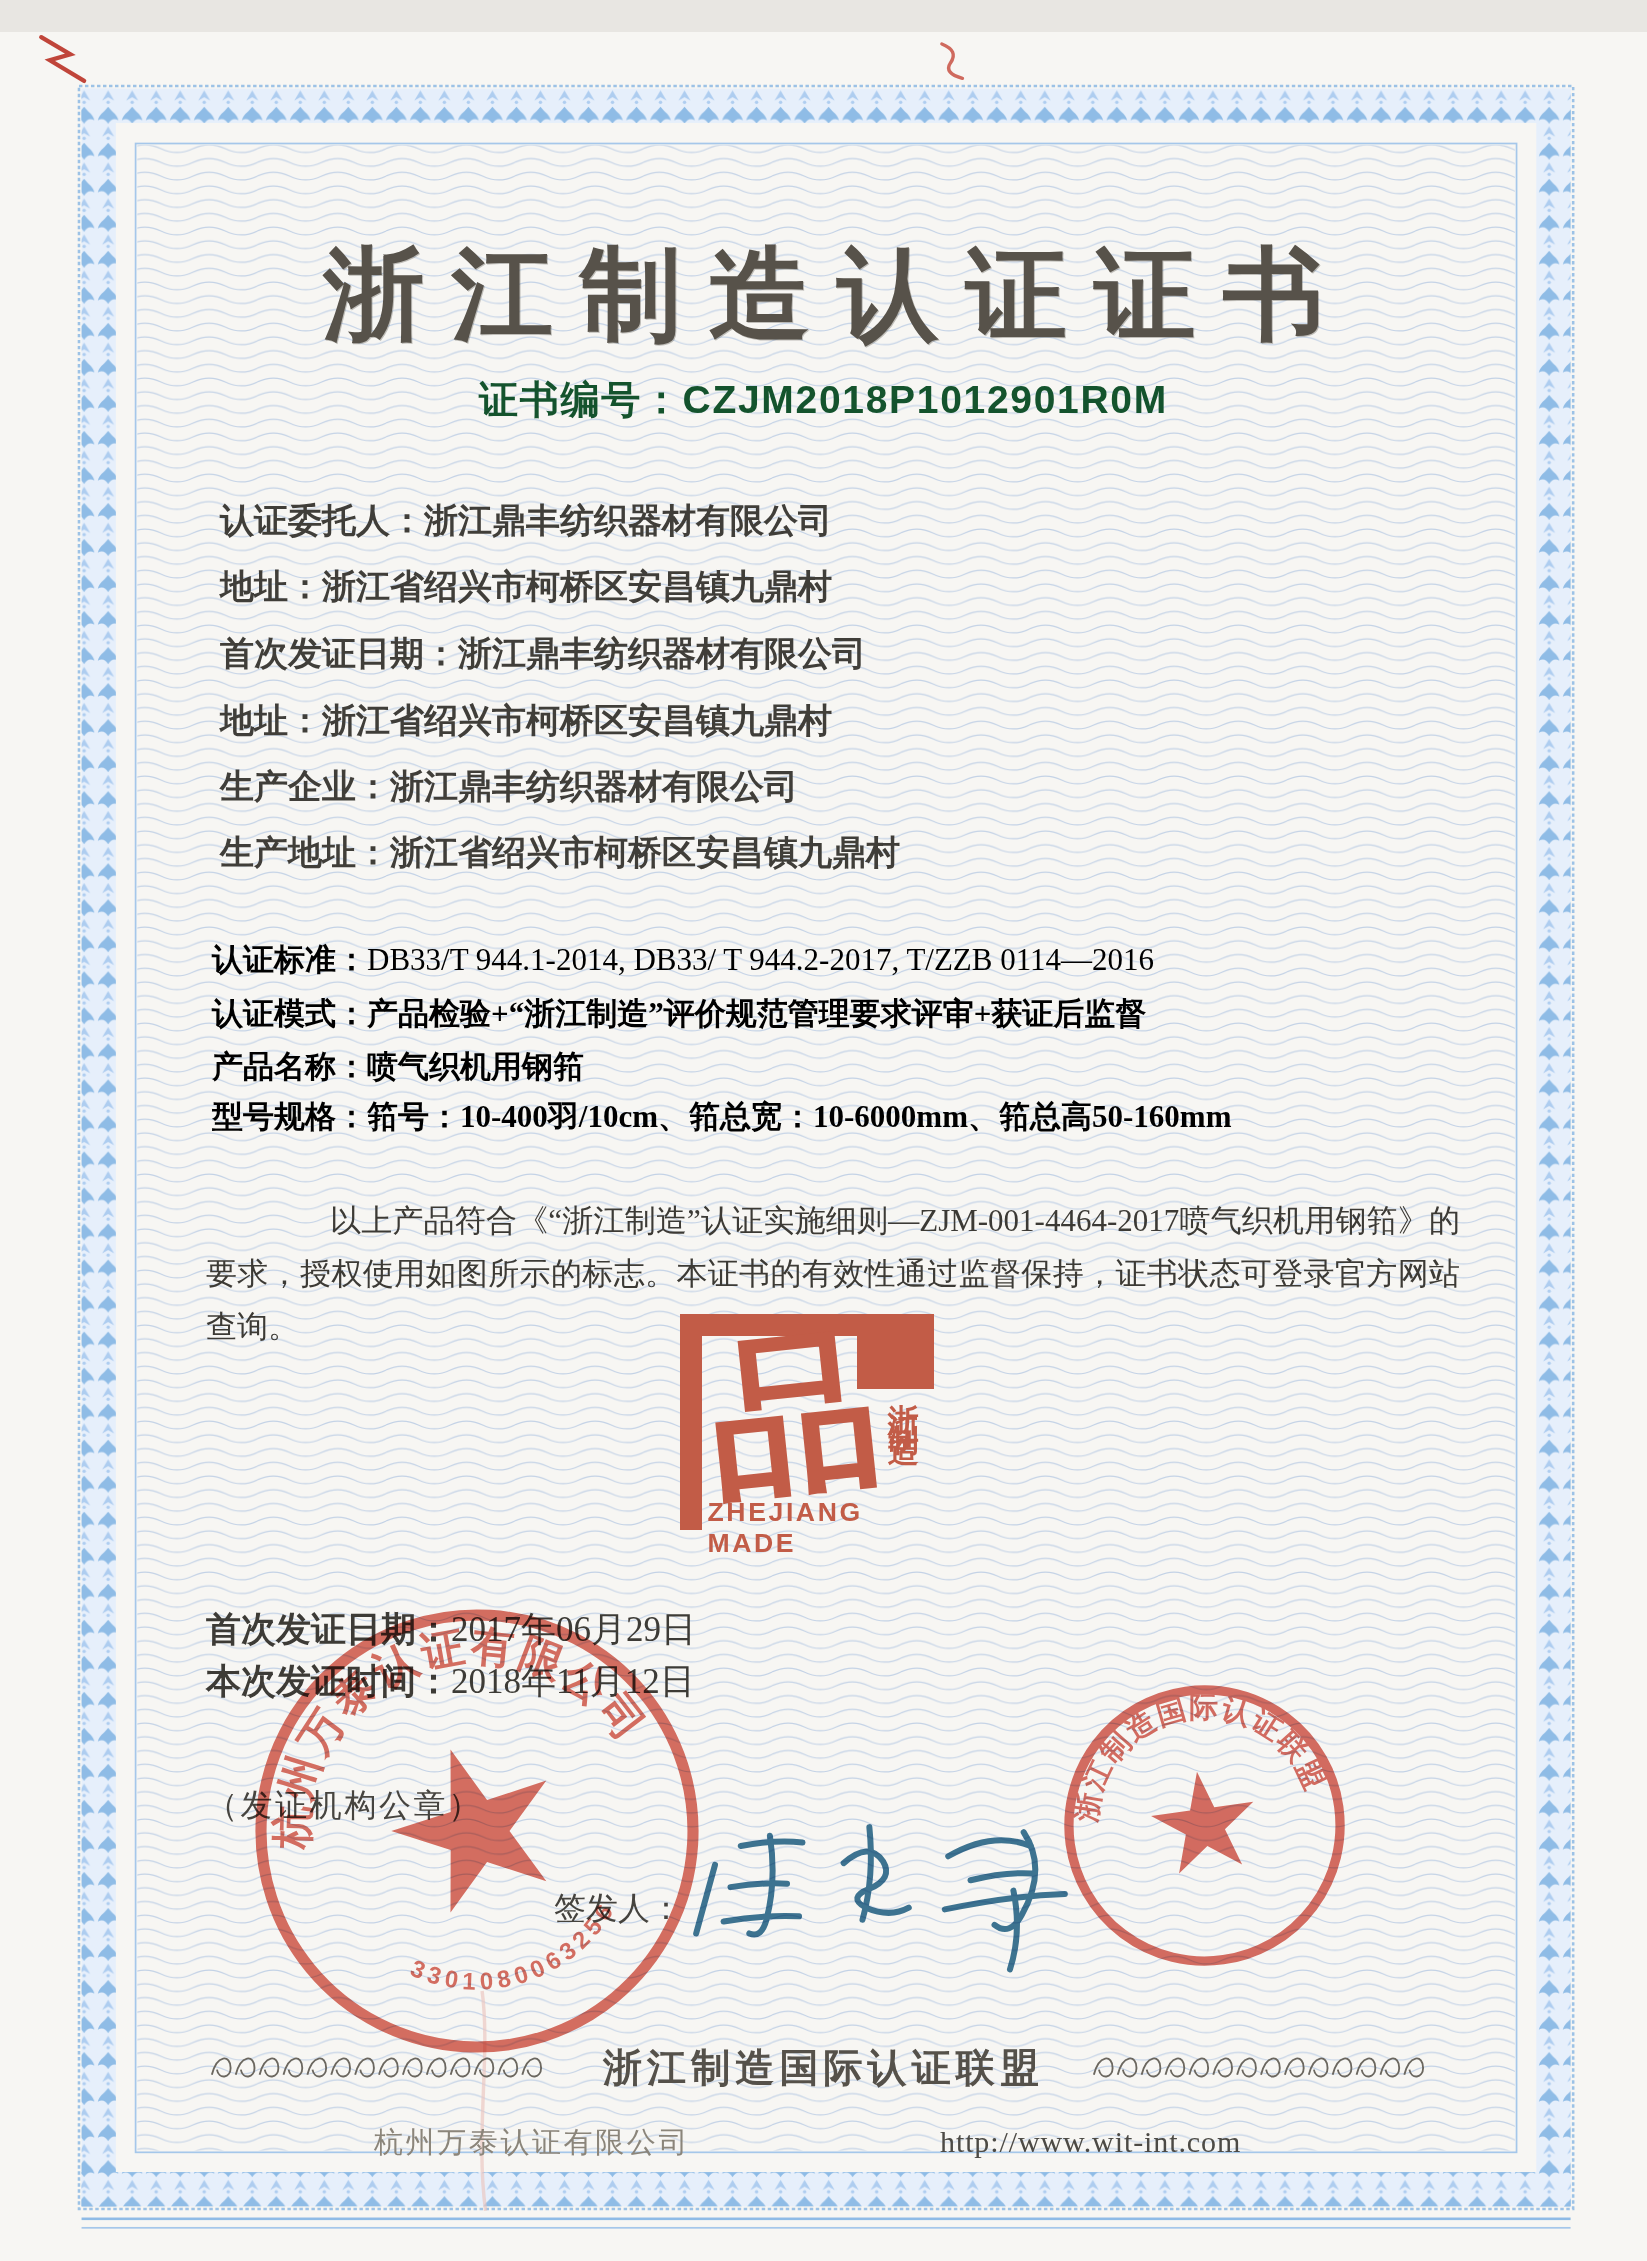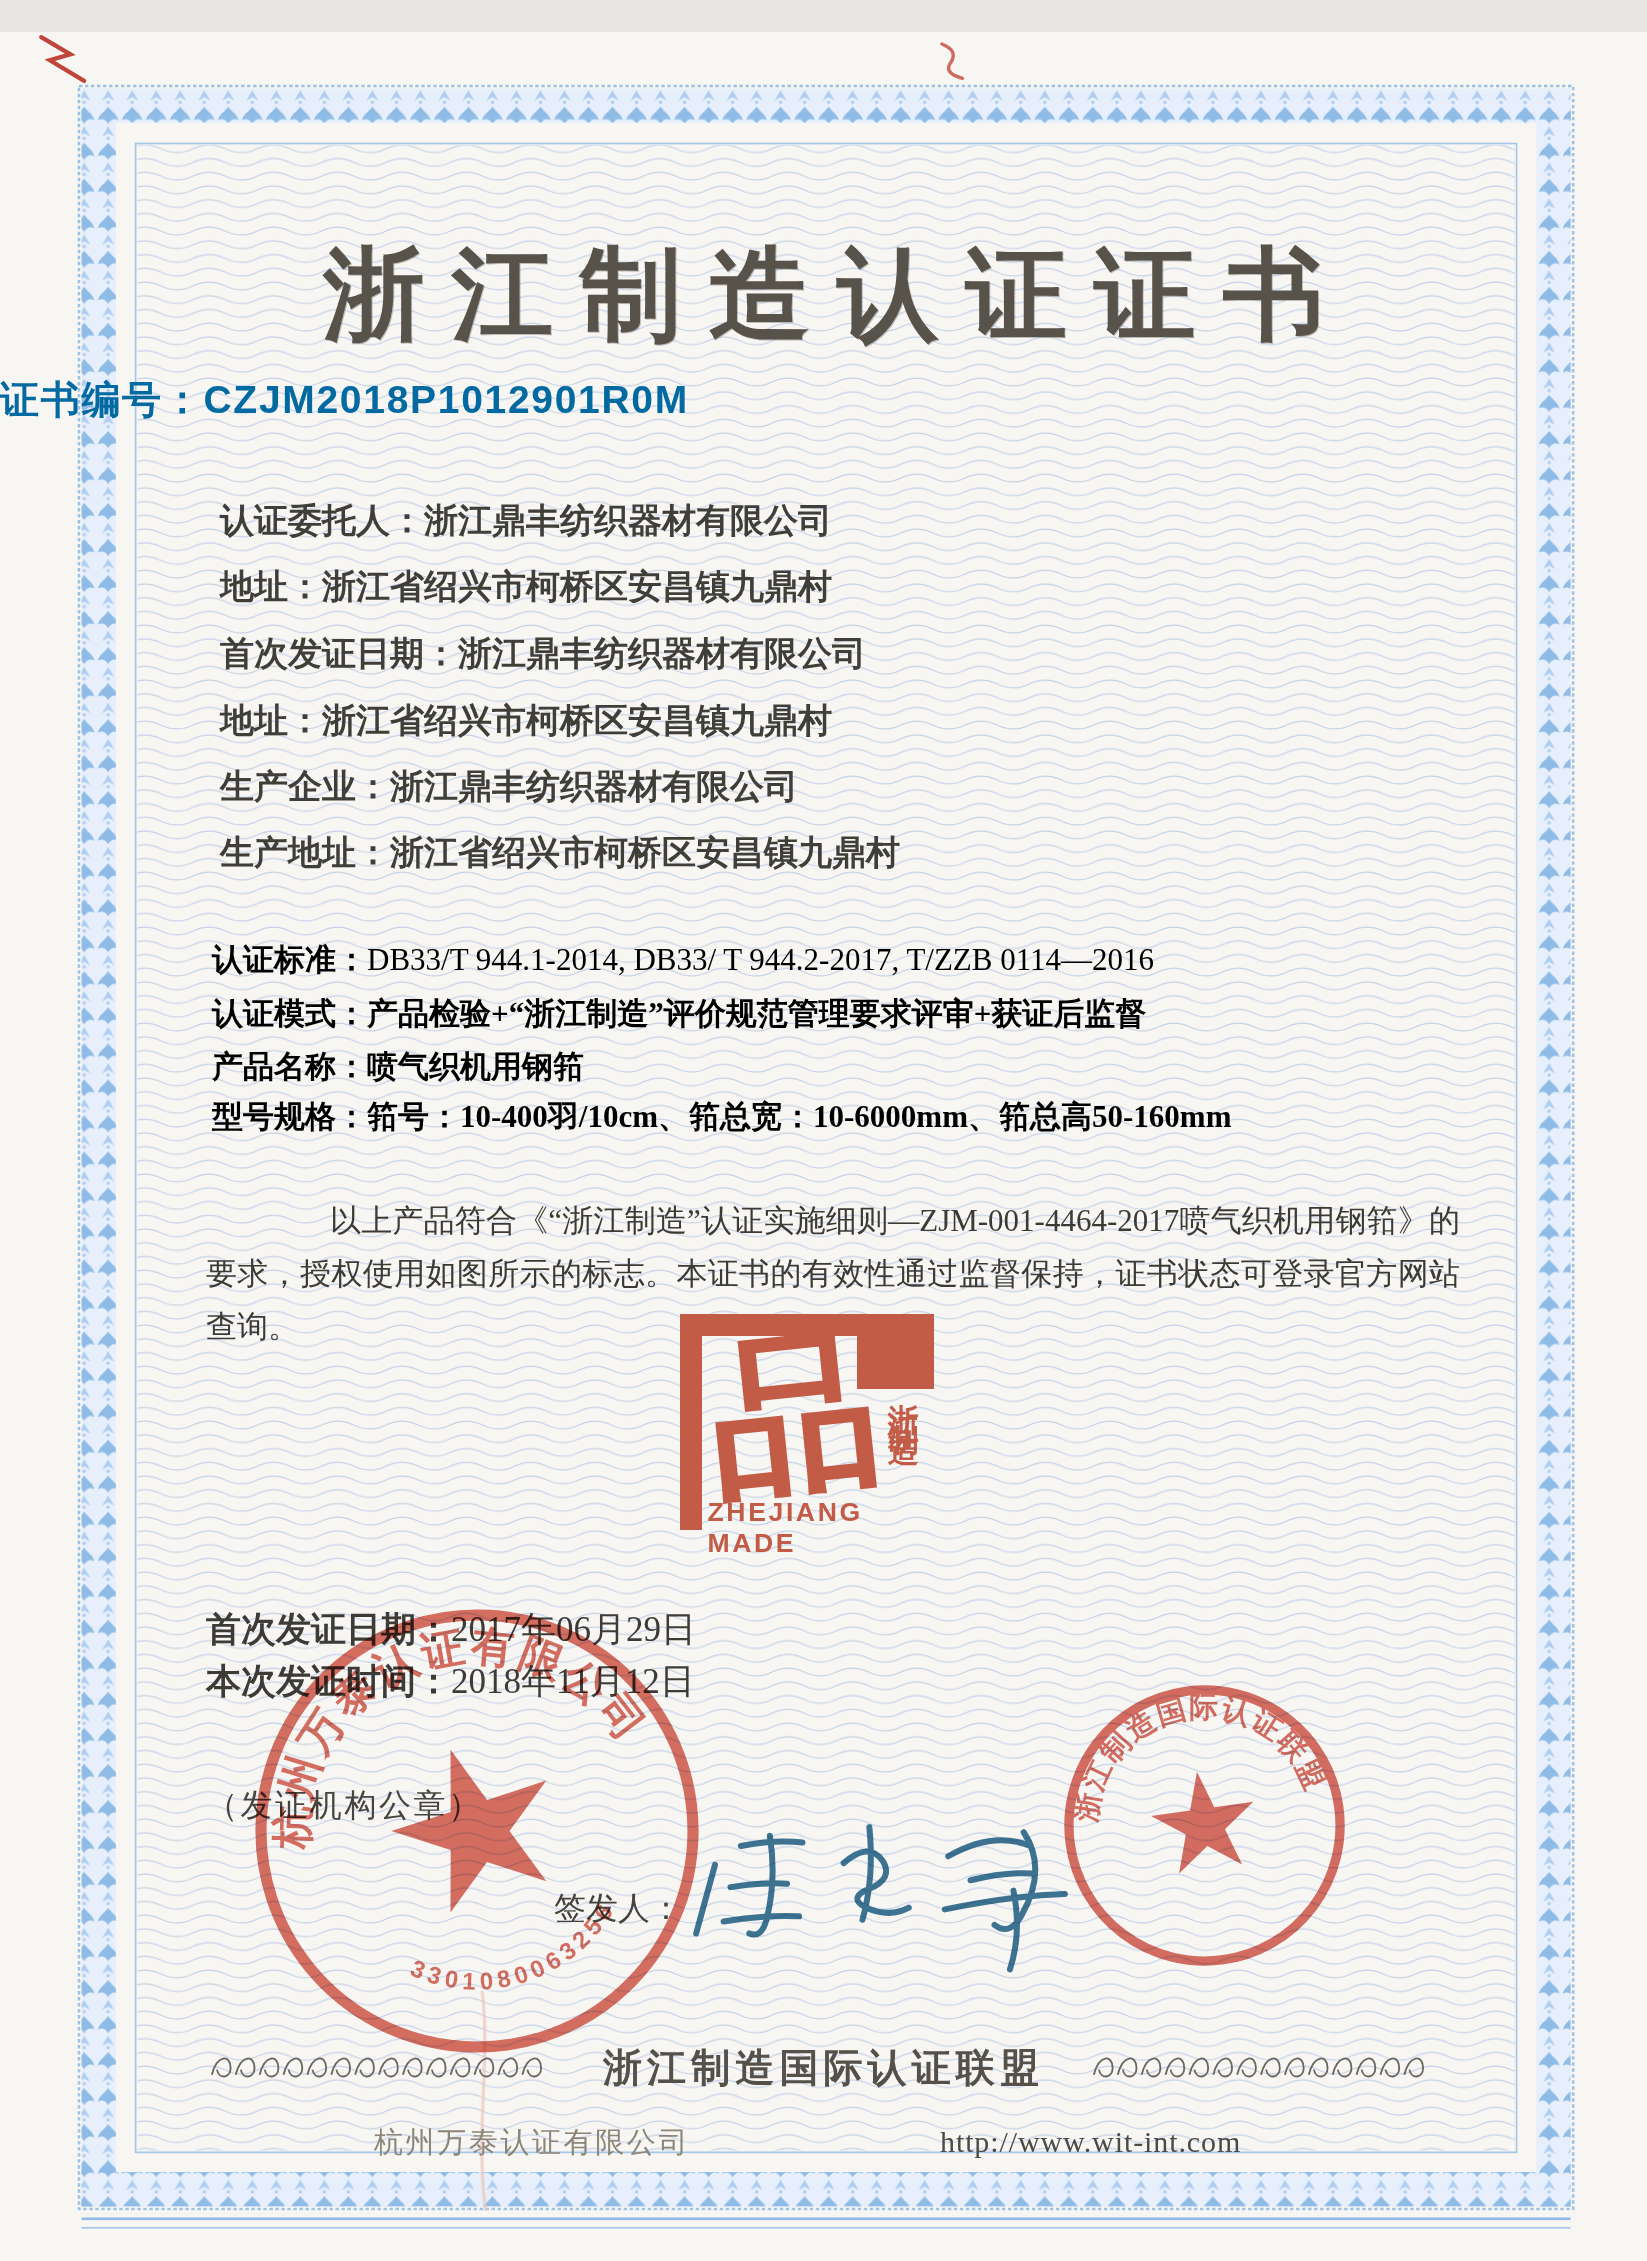--- a/index.html
+++ b/index.html
@@ -4,23 +4,23 @@
 <style>
   html,body{margin:0;padding:0;background:#e8e6e2;}
   .page{position:relative;width:1647px;height:2261px;background:#f7f6f3;overflow:hidden;
         font-family:"Liberation Serif","DejaVu Serif",serif;color:#3e3c37;margin-top:32px;}
   .abs{position:absolute;}
   svg.bg{position:absolute;left:0;top:0;}
   
   .title{position:absolute;left:0;right:0;top:196px;text-align:center;
          font-size:101px;font-weight:700;letter-spacing:27.5px;color:#57524a;
          text-indent:27.5px;text-shadow:0.9px 0.9px 0 rgba(87,82,74,.35);}
-  .cert-no{position:absolute;left:0;right:0;top:341px;
+  .cert-no{position:absolute;left:0;right:0;top:341px;text-align:center;
            font-family:"Liberation Sans","DejaVu Sans",sans-serif;
-           font-size:39px;font-weight:700;color:#0369a1;letter-spacing:1.7px;}
+           font-size:39px;font-weight:700;color:#14532d;letter-spacing:1.7px;}
   .row{position:absolute;left:220px;white-space:nowrap;font-size:34px;font-weight:700;color:#403e39;}
   .spec{position:absolute;left:212px;white-space:nowrap;font-size:31px;color:#000000;}
   .spec .lbl{font-weight:700;}
   .spec .val{font-weight:600;}
   .statement{position:absolute;left:206px;top:1131px;width:1254px;
              font-size:31px;line-height:53px;text-align:justify;text-indent:124px;color:#3c3a35;}
   .date-row{position:absolute;left:206px;white-space:nowrap;font-size:35px;color:#3d3b36;}
   .date-row .lbl{font-weight:700;}
   .seal-note{position:absolute;left:206px;top:1752px;font-size:32px;color:#46443f;letter-spacing:2.6px;text-align:center;}
   .signer{position:absolute;left:554px;top:1855px;font-size:32px;color:#45433e;}

